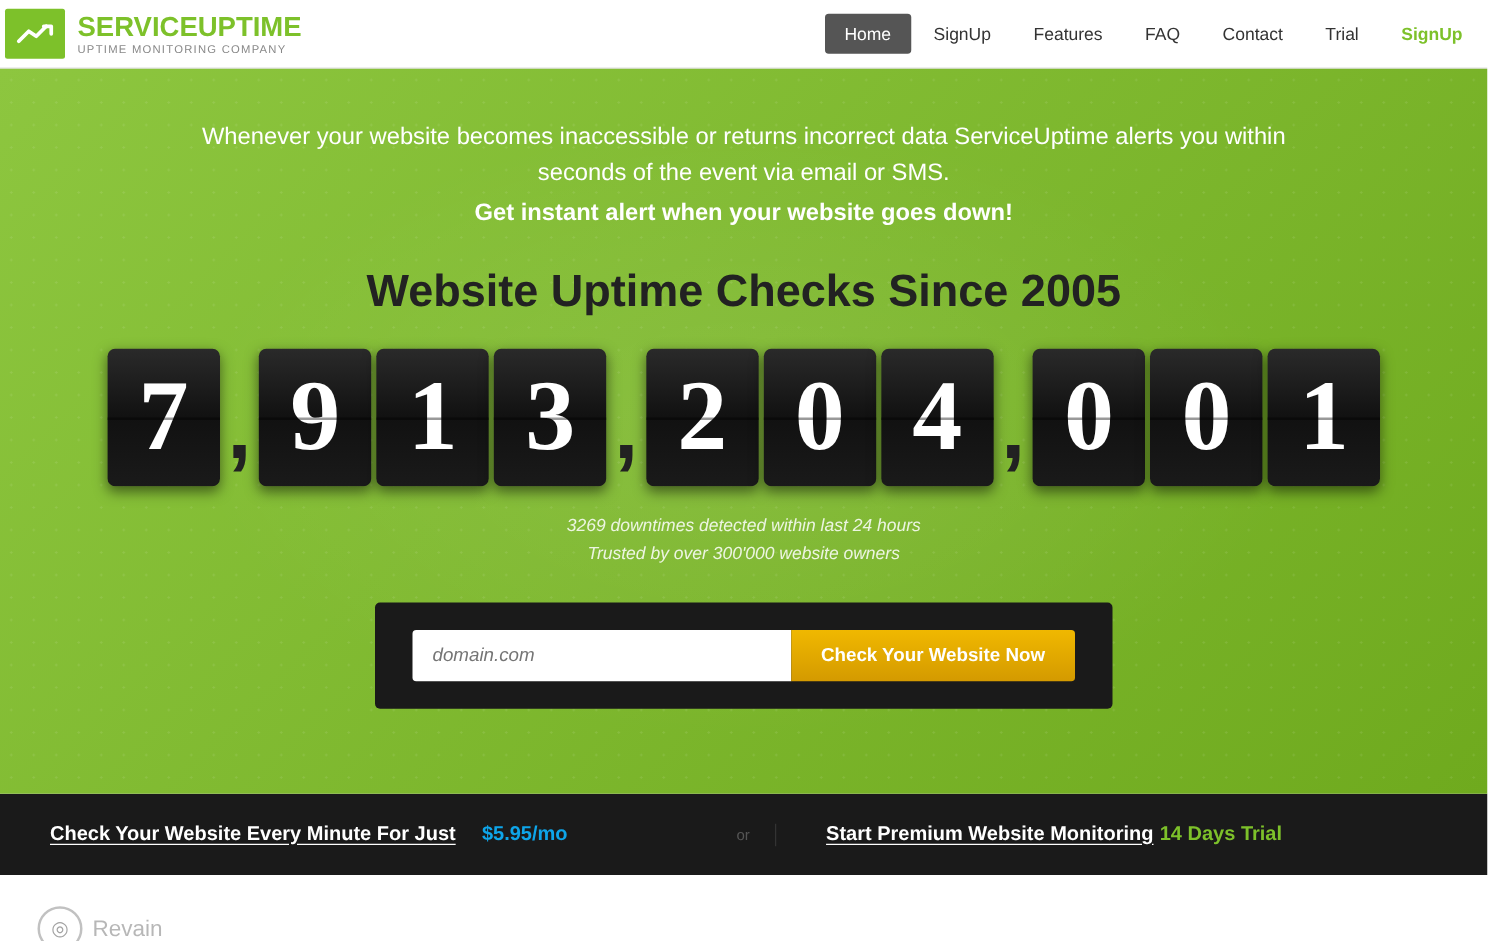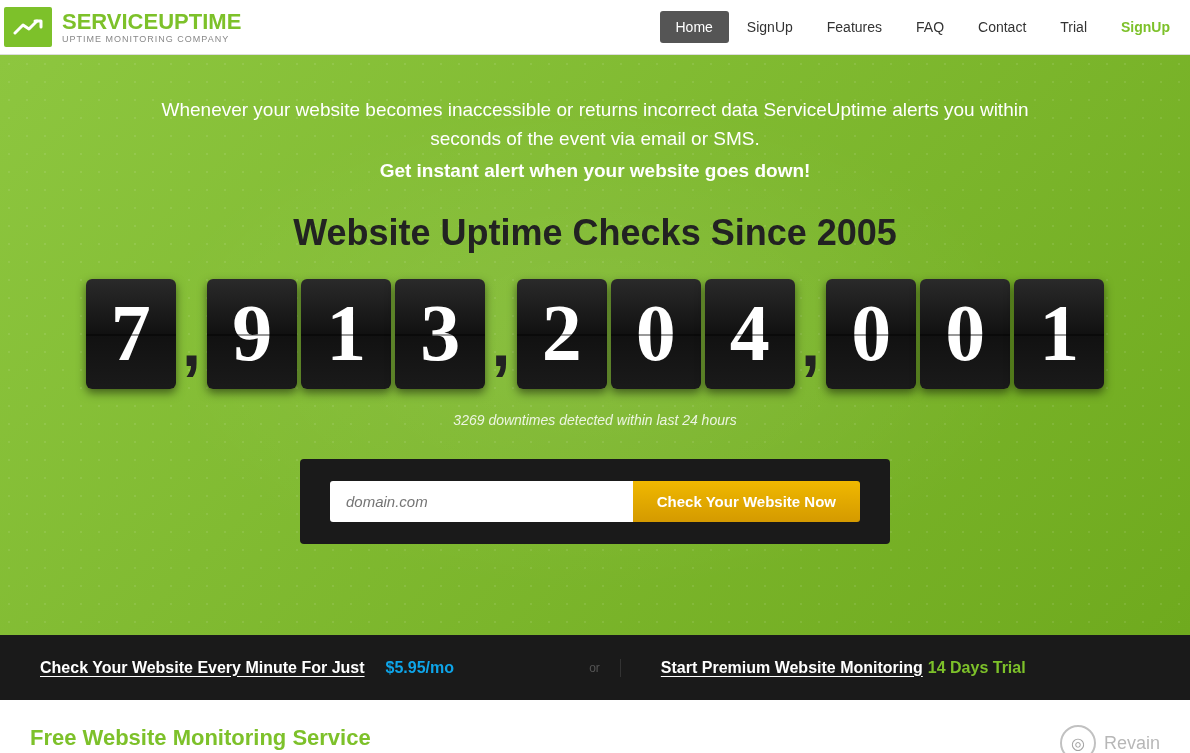--- a/index.html
+++ b/index.html
@@ -344,20 +344,21 @@
     <div class="flip-digit">0</div>
     <div class="flip-digit">4</div>
     <div class="counter-sep">,</div>
     <div class="flip-digit">0</div>
     <div class="flip-digit">0</div>
     <div class="flip-digit">1</div>
   </div>
 
   <div class="counter-stats">
     <p>3269 downtimes detected within last 24 hours</p>
+    <p>Trusted by over 300'000 website owners</p>
   </div>
 
   <div class="search-box-wrap">
     <div class="search-row">
       <input type="text" class="search-input" placeholder="domain.com" style="">
       <button class="search-button">Check Your Website Now</button>
     </div>
   </div>
 </section>
 
@@ -367,18 +368,17 @@
     <span class="cta-price">$5.95/mo</span>
   </div>
   <div class="cta-divider">or</div>
   <div class="cta-right">
     <span class="cta-right-text">Start Premium Website Monitoring</span>
     <span class="cta-trial">14 Days Trial</span>
   </div>
 </div>
 
 <div class="bottom-section">
-  <h3 class="bottom-title">Free Website Monitoring Service</h3>
   <div class="revain-badge">
     <div class="revain-icon">◎</div>
     <span class="revain-text">Revain</span>
   </div>
 </div>
 
 </body></html>

